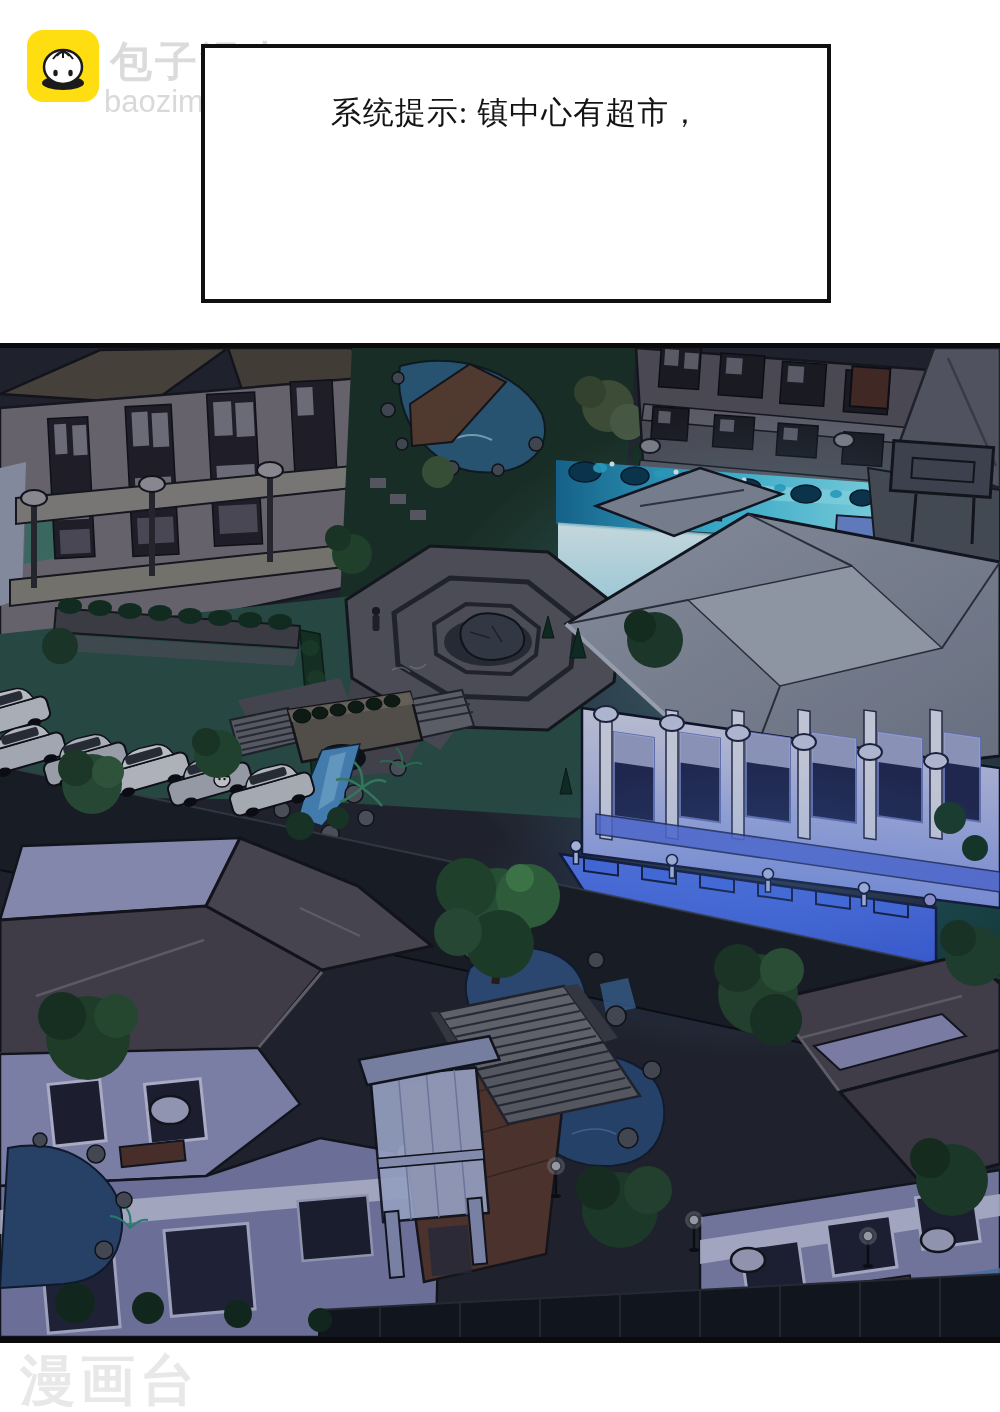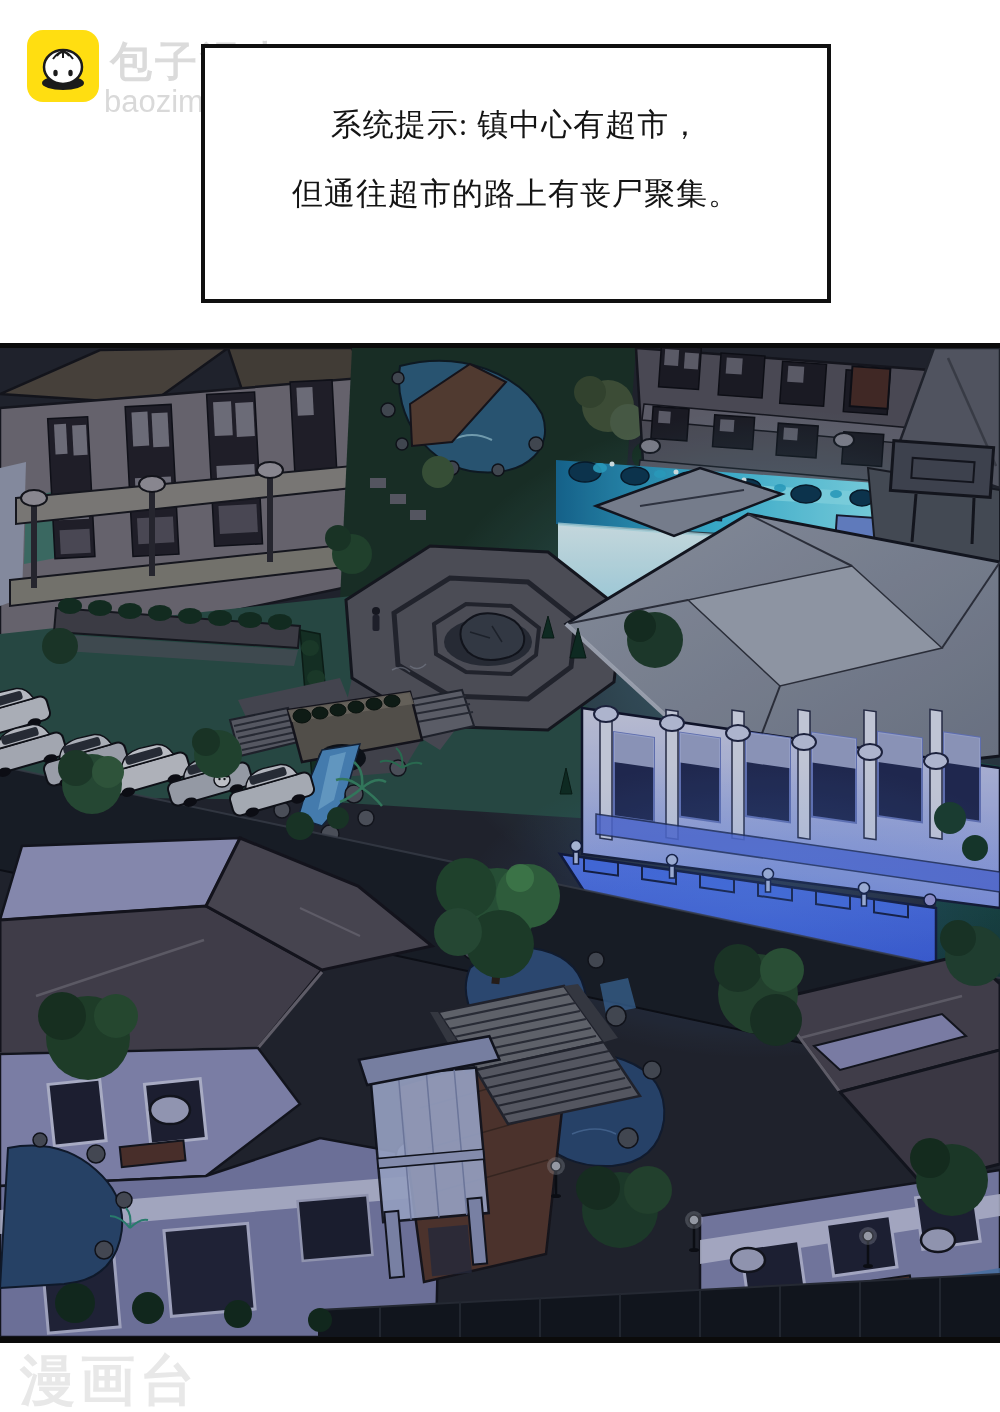--- a/index.html
+++ b/index.html
@@ -3,21 +3,21 @@
 <meta charset="utf-8">
 <style>
   html,body{margin:0;padding:0;background:#ffffff;}
   .page{position:relative;width:1000px;height:1412px;background:#ffffff;overflow:hidden;
         font-family:"Liberation Sans","DejaVu Sans",sans-serif;}
   .logo{position:absolute;left:27px;top:30px;width:72px;height:72px;}
   .brand{position:absolute;left:110px;top:34px;font-size:42px;font-weight:700;color:#dbdbdb;letter-spacing:3px;}
   .site{position:absolute;left:104px;top:84px;font-size:31px;color:#d9d9d9;}
   .dialog{position:absolute;left:201px;top:44px;width:622px;height:215px;background:#ffffff;
           border:4px solid #101010;text-align:center;padding-top:36px;}
-  .dialog p{margin:12px;font-family:"Liberation Serif","DejaVu Serif",serif;font-size:31px;
+  .dialog p{margin:0;font-family:"Liberation Serif","DejaVu Serif",serif;font-size:31px;
             line-height:57px;color:#141414;letter-spacing:1px;white-space:nowrap;}
   .panel{position:absolute;left:0;top:343px;width:1000px;height:1000px;background:#23262e;
          border-top:5px solid #0b0b0b;border-bottom:6px solid #0b0b0b;box-sizing:border-box;}
   .panel svg{display:block;width:1000px;height:989px;}
   .footer-mark{position:absolute;left:20px;top:1344px;font-size:55px;font-weight:700;
                color:#e8e8e8;letter-spacing:5px;}
 </style>
 </head>
 <body>
 
@@ -33,21 +33,20 @@
       <path d="M36,21 v7" fill="none" stroke="#1b1b1b" stroke-width="2"></path>
       <ellipse cx="28.5" cy="43" rx="2.2" ry="3.2" fill="#1b1b1b"></ellipse>
       <ellipse cx="43.5" cy="43" rx="2.2" ry="3.2" fill="#1b1b1b"></ellipse>
     </svg>
   </div>
   <div class="brand">包子漫畫</div>
   <div class="site">baozimh.com</div>
 
   <div class="dialog">
     <p>系统提示: 镇中心有超市，</p>
-    <p>但通往超市的路上有丧尸聚集。</p>
   </div>
 
   <div class="panel">
     <svg viewBox="0 0 1000 989">
       <defs>
         <linearGradient id="gGlow" x1="0" y1="0" x2="1" y2="0">
           <stop offset="0" stop-color="#17709c"></stop>
             <stop offset="0.35" stop-color="#3fc3e4"></stop>
           <stop offset="0.75" stop-color="#8ff0fd"></stop>
             <stop offset="1" stop-color="#aef6ff"></stop>

